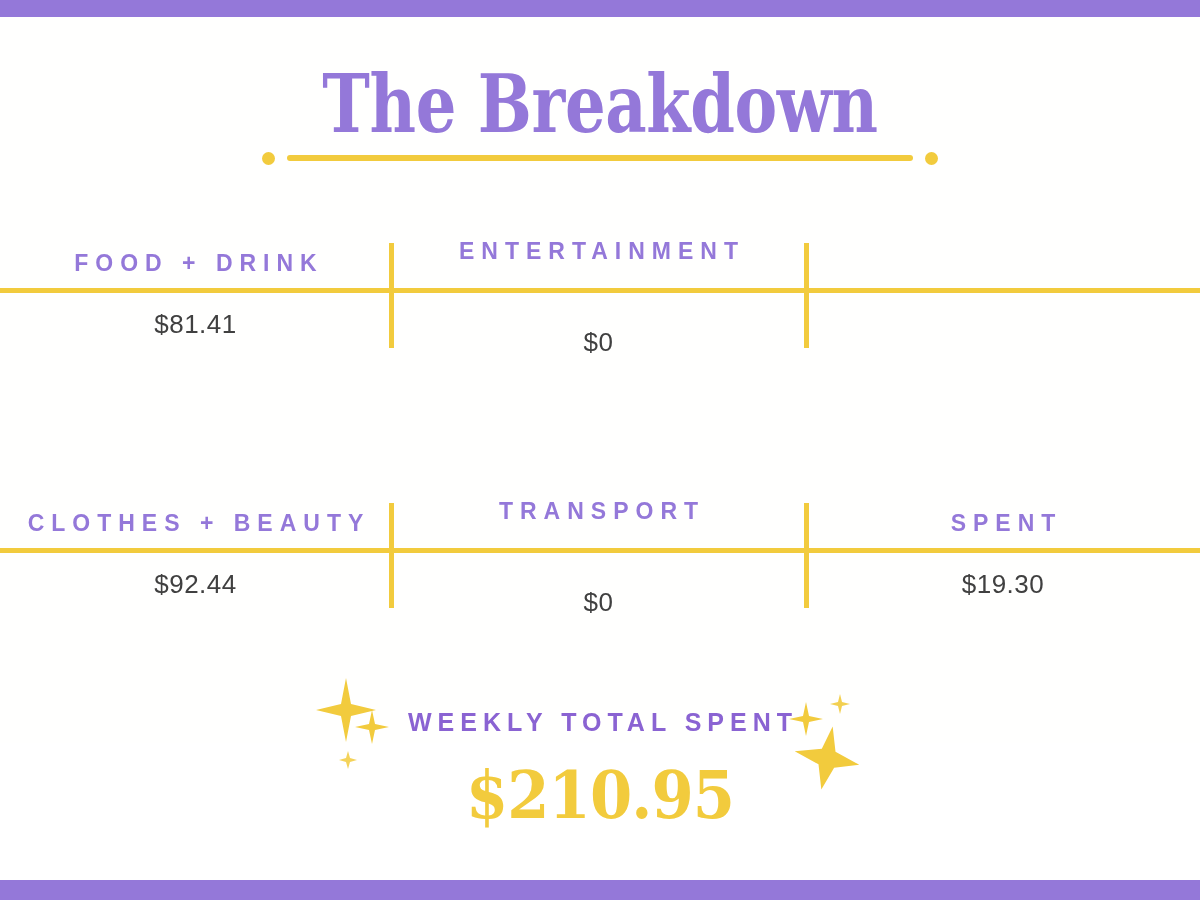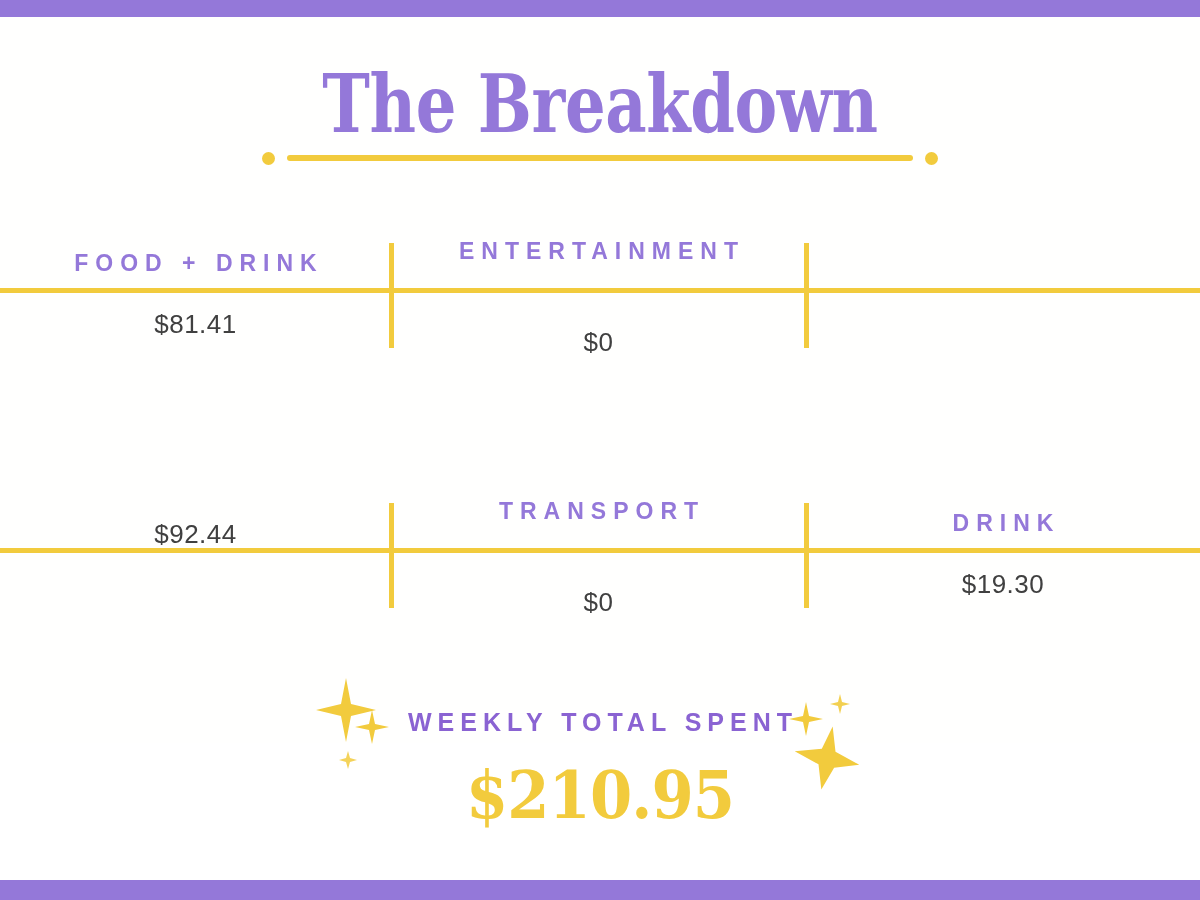--- a/index.html
+++ b/index.html
@@ -179,28 +179,29 @@
       </div>
     </div>
     <div class="vdiv vdiv-1"></div>
     <div class="vdiv vdiv-2"></div>
   </div>
 
   <div class="cat-row row-2">
     <div class="row-line"></div>
     <div class="cells">
       <div class="cell cell-a">
+        <div class="cat-label">CLOTHES + BEAUTY</div>
         <div class="cat-value">$92.44</div>
       </div>
       <div class="cell cell-b">
         <div class="cat-label">TRANSPORT</div>
         <div class="cat-value">$0</div>
       </div>
       <div class="cell cell-c">
-        <div class="cat-label">DRINK</div>
+        <div class="cat-label">SPENT</div>
         <div class="cat-value">$19.30</div>
       </div>
     </div>
     <div class="vdiv vdiv-1"></div>
     <div class="vdiv vdiv-2"></div>
   </div>
 
   <div class="total-wrap">
     <div class="total-label-row">
 

